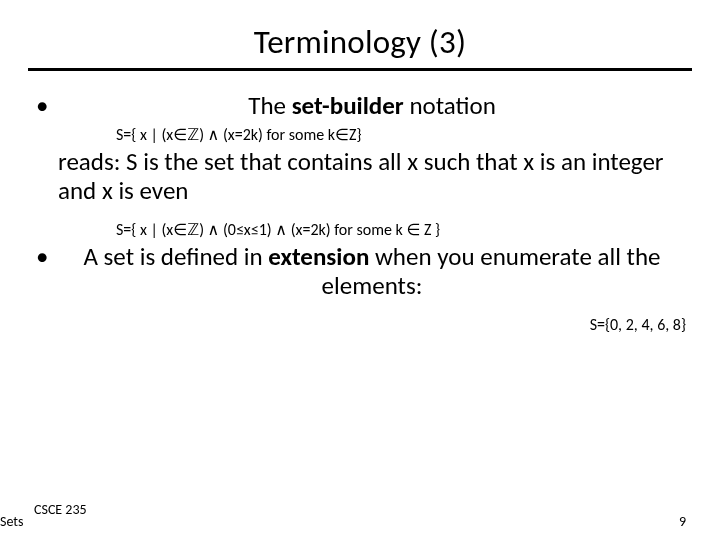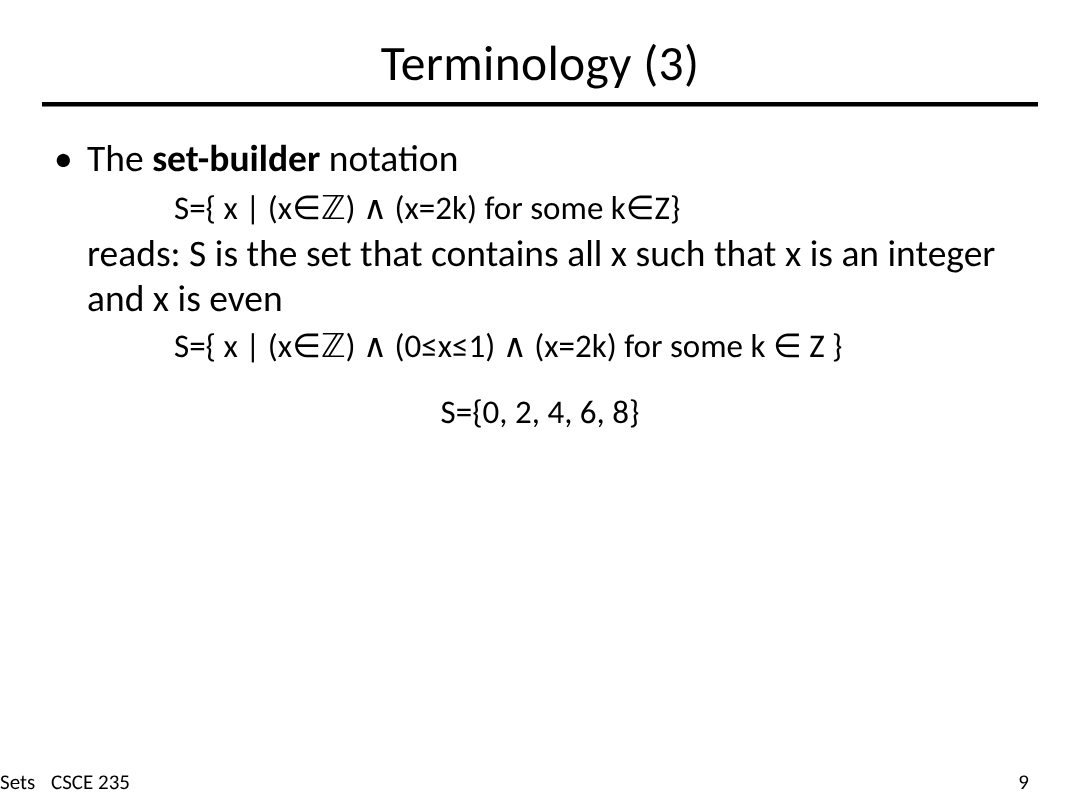--- a/index.html
+++ b/index.html
@@ -37,57 +37,58 @@
   }
   ul.top {
     list-style: none;
     margin: 0;
     padding: 0;
   }
   ul.top > li {
     position: relative;
     padding-left: 24px;
     margin-bottom: 2px;
+    text-align: center;
   }
   ul.top > li::before {
     content: "•";
     position: absolute;
     left: 2px;
     top: 0;
     font-size: 25px;
     line-height: 1.18;
   }
   .formula {
-    font-size: 22px;
+    font-size: 16px;
     padding-left: 82px;
     padding-top: 2px;
     padding-bottom: 2px;
     line-height: 1.25;
   }
   .formula.center {
-    text-align: center;
+    text-align: right;
     padding-left: 0;
     margin-top: 12px;
   }
   .indent-text {
     padding-left: 24px;
-    margin-bottom: 2px;
+    margin-bottom: 12px;
   }
   b { font-weight: 700; }
   .footer {
     position: absolute;
     bottom: 10px;
     left: 0;
     width: 100%;
     font-size: 14px;
   }
   .footer .left {
     position: absolute;
     left: 34px;
-    bottom: 0;
+    bottom: 12px;
   }
   .footer .center {
     position: absolute;
     left: 0;
     right: 0;
     text-align: left;
     bottom: 0;
   }
   .footer .right {
     position: absolute;
@@ -111,20 +112,25 @@
       </li>
     </ul>
 
     <div class="formula">S={ x | (x∈ℤ) ∧ (x=2k) for some k∈Z}</div>
 
     <div class="indent-text">reads: S is the set that contains all x such that x is an integer and x is even</div>
 
 
     <div class="formula">S={ x | (x∈ℤ) ∧ (0≤x≤1) ∧ (x=2k) for some k ∈ Z }</div>
 
+    <ul class="top">
+      <li>
+        <span>A set is defined in </span><b>extension</b><span> when you enumerate all the elements:</span>
+      </li>
+    </ul>
 
     <div class="formula center">S={0, 2, 4, 6, 8}</div>
 
   </div>
 
   <div class="footer">
     <div class="left">CSCE 235</div>
     <div class="center">Sets</div>
     <div class="right">9</div>
   </div>

